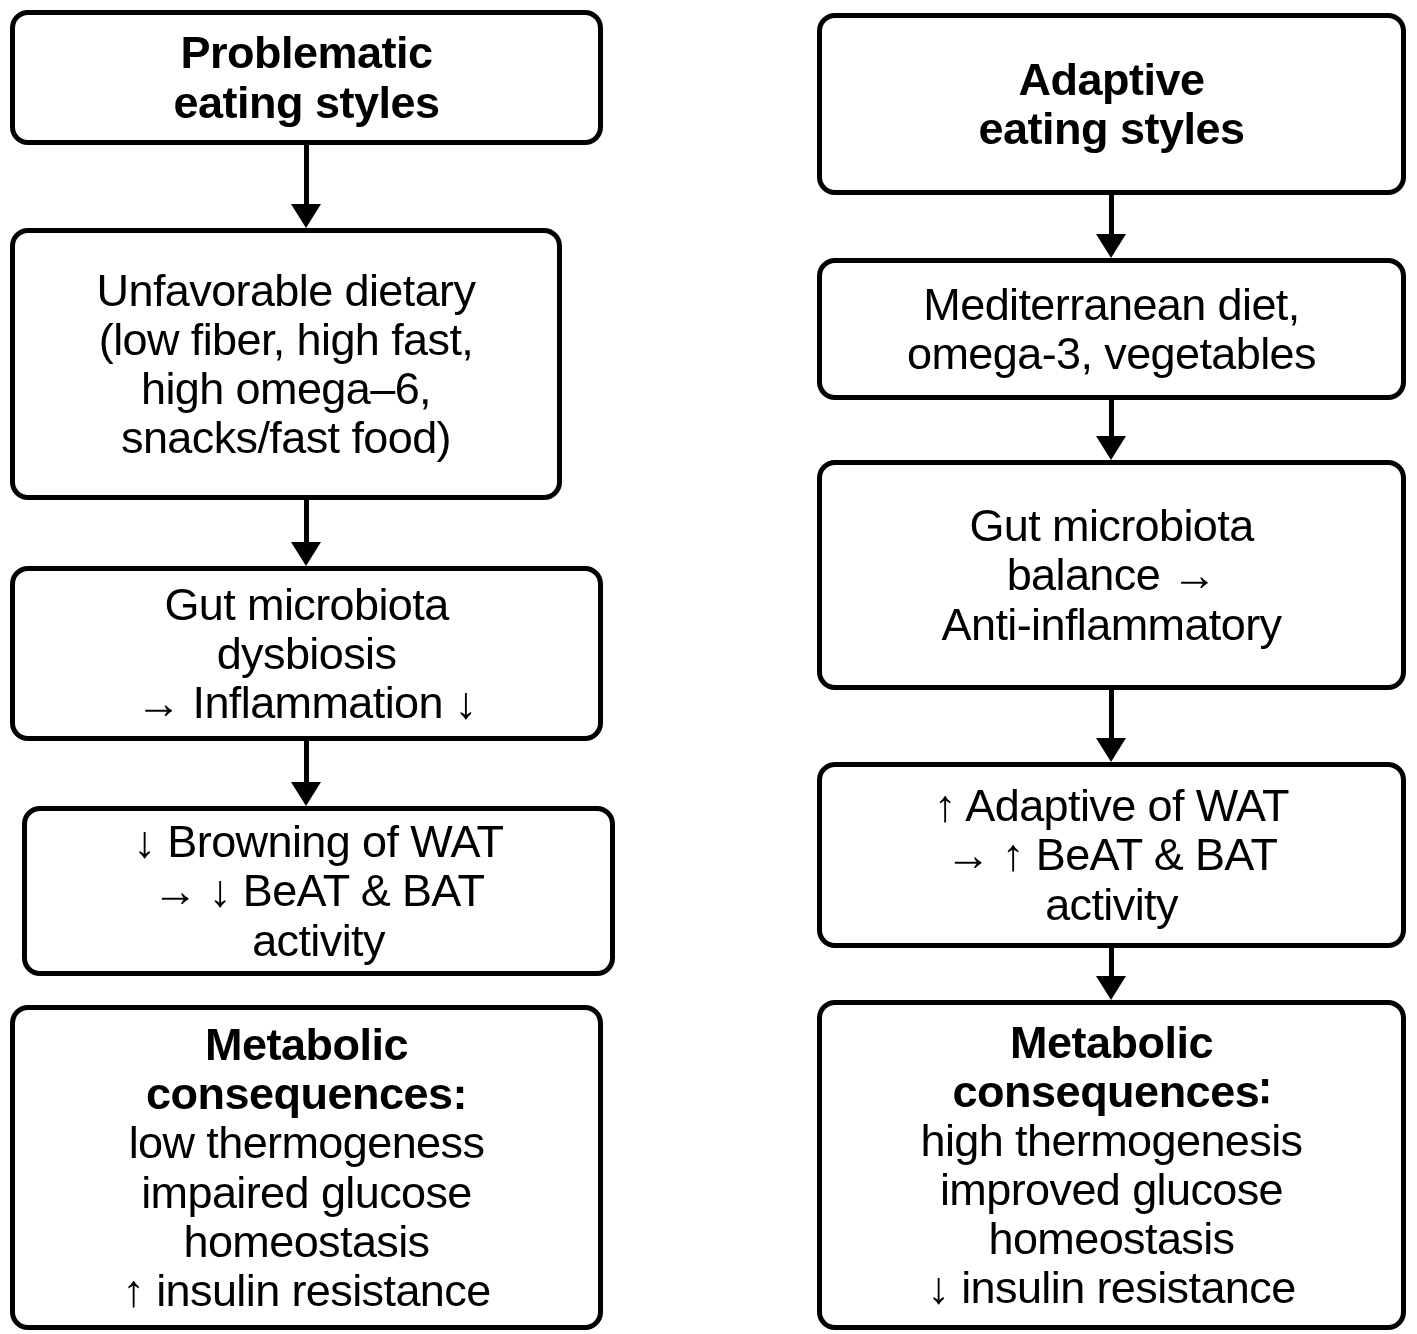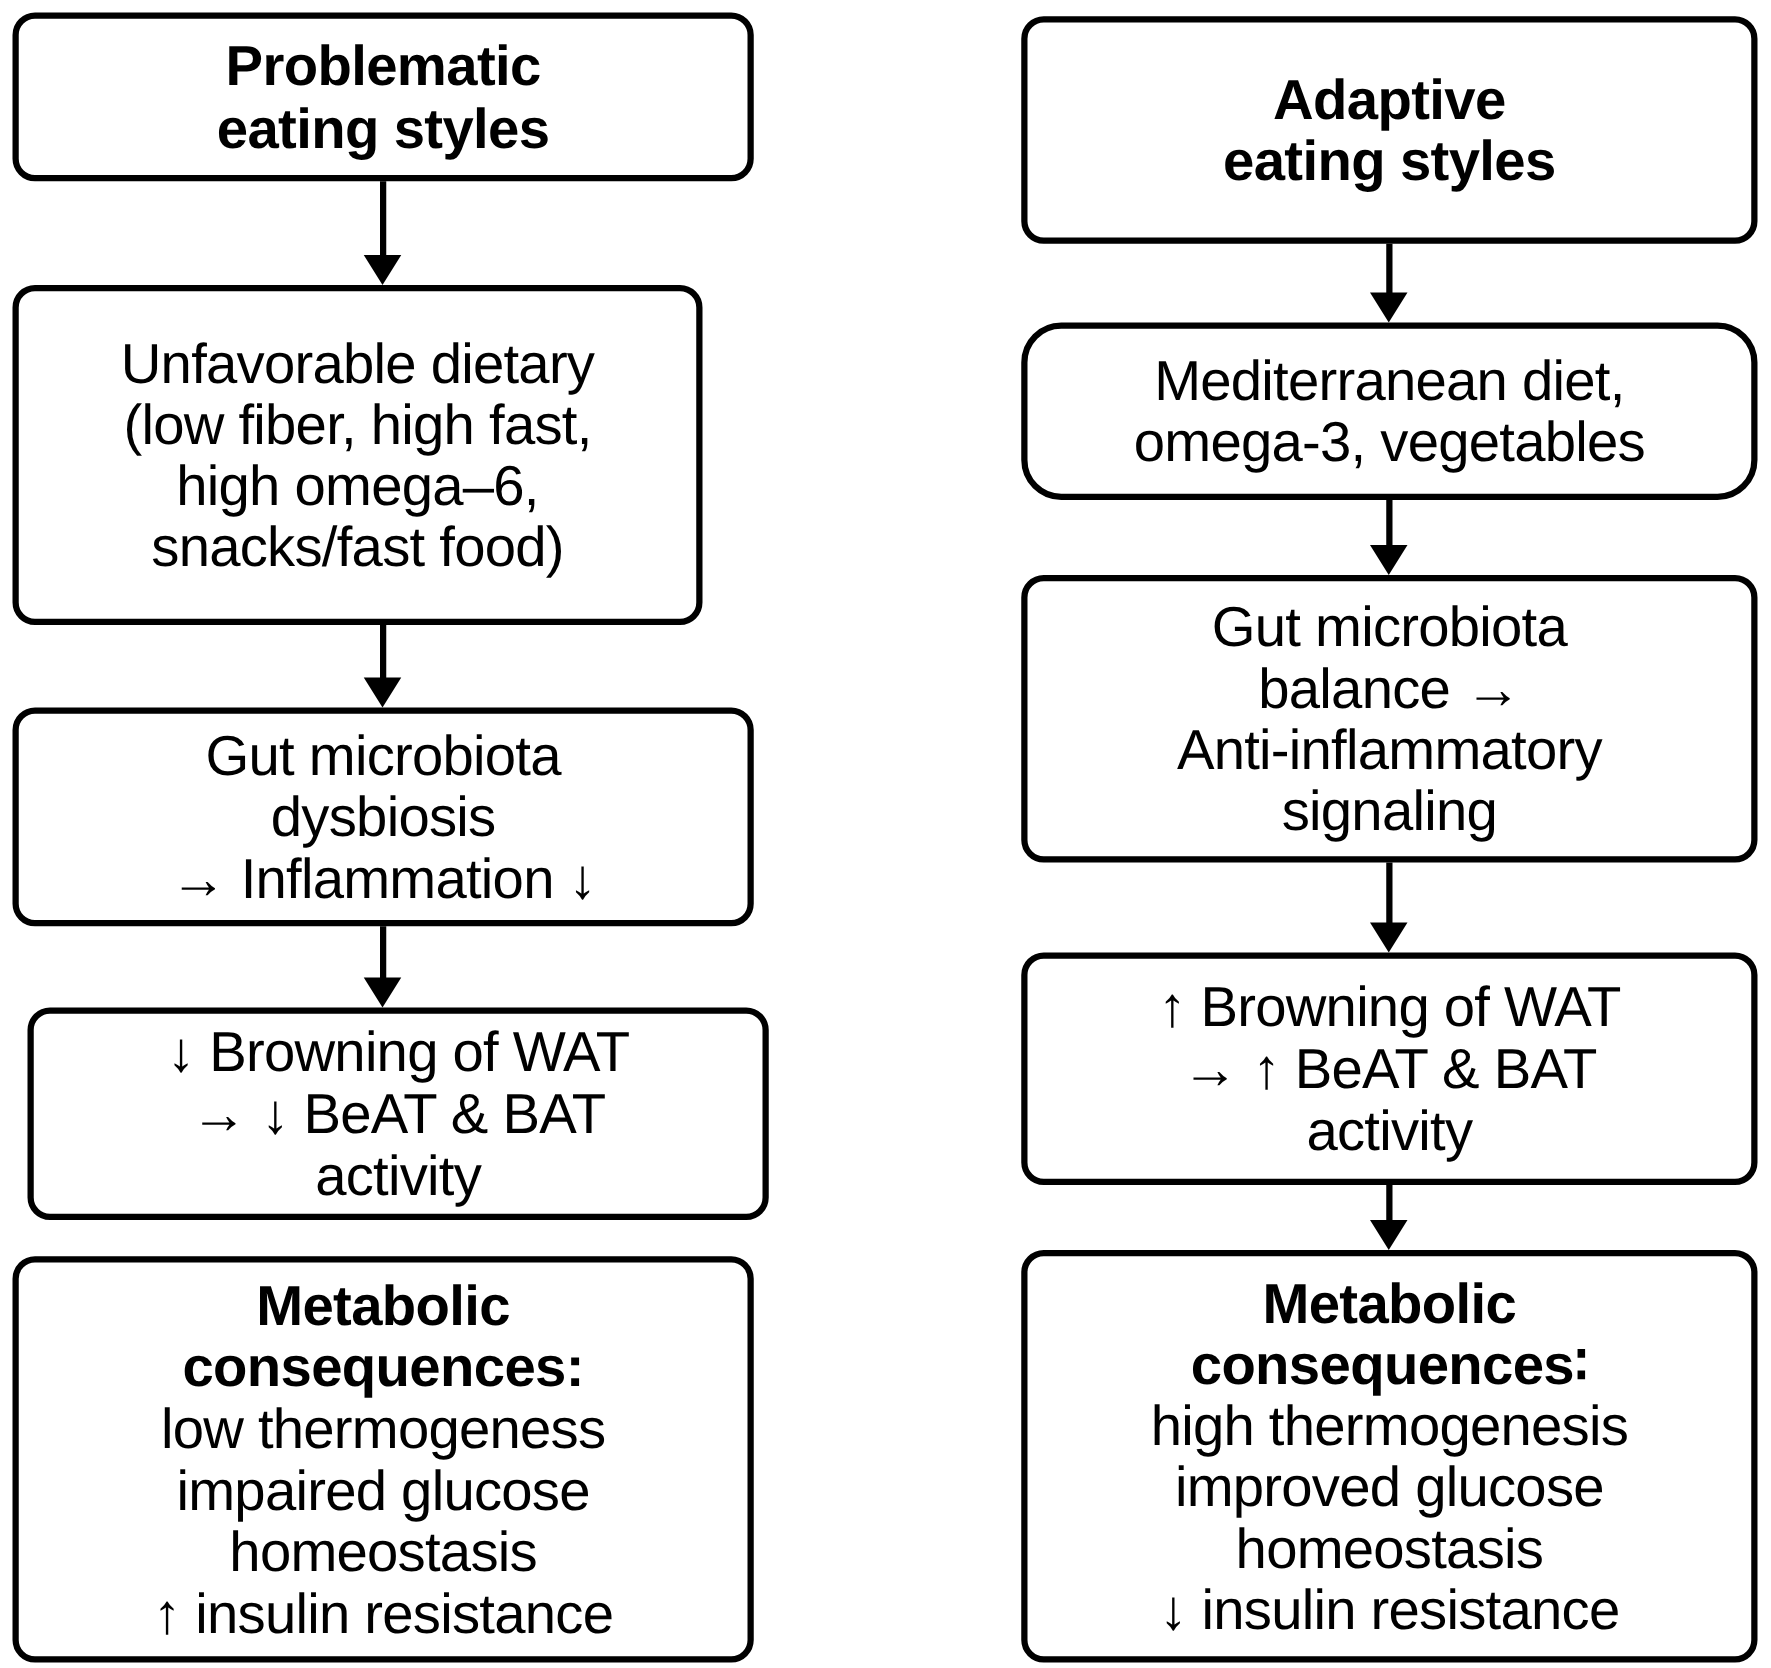--- a/index.html
+++ b/index.html
@@ -148,44 +148,43 @@
     <div class="node" style="left:0px; top:13px; width:589px; height:182px;">
       <div class="line t-bold">Adaptive</div>
       <div class="line t-bold">eating styles</div>
     </div>
 
     <div class="arrow" style="left:279px; top:195px; height:63px;">
       <div class="shaft"></div>
       <div class="head"></div>
     </div>
 
-    <div class="node" style="left:0px; top:258px; width:589px; height:142px;border-radius:32px;">
+    <div class="node" style="left:0px; top:258px; width:589px; height:142px;">
       <div class="line t-reg">Mediterranean diet,</div>
       <div class="line t-reg">omega-3, vegetables</div>
     </div>
 
     <div class="arrow" style="left:279px; top:400px; height:60px;">
       <div class="shaft"></div>
       <div class="head"></div>
     </div>
 
     <div class="node" style="left:0px; top:460px; width:589px; height:230px;">
       <div class="line t-reg">Gut microbiota</div>
       <div class="line t-reg">balance →</div>
       <div class="line t-reg">Anti-inflammatory</div>
-      <div class="line t-reg">signaling</div>
     </div>
 
     <div class="arrow" style="left:279px; top:690px; height:72px;">
       <div class="shaft"></div>
       <div class="head"></div>
     </div>
 
     <div class="node" style="left:0px; top:762px; width:589px; height:186px;">
-      <div class="line t-reg">↑ Browning of WAT</div>
+      <div class="line t-reg">↑ Adaptive of WAT</div>
       <div class="line t-reg">→ ↑ BeAT &amp; BAT</div>
       <div class="line t-reg">activity</div>
     </div>
 
     <div class="arrow" style="left:279px; top:948px; height:52px;">
       <div class="shaft"></div>
       <div class="head"></div>
     </div>
 
     <div class="node" style="left:0px; top:1000px; width:589px; height:330px;">

